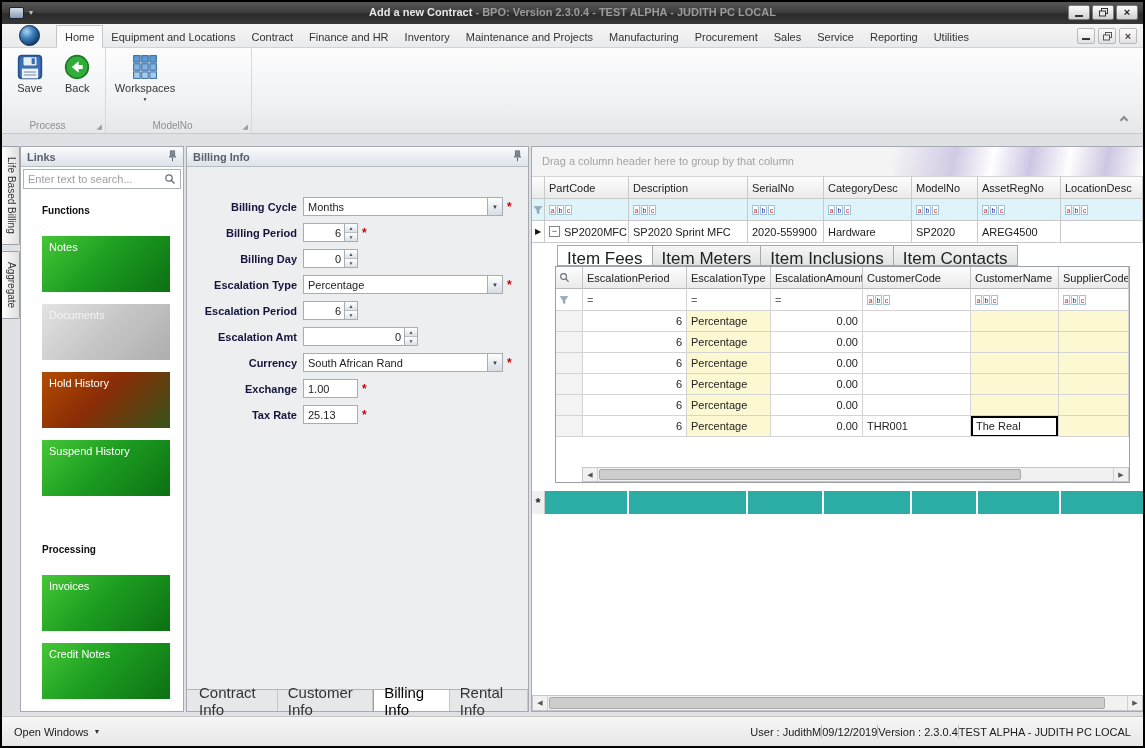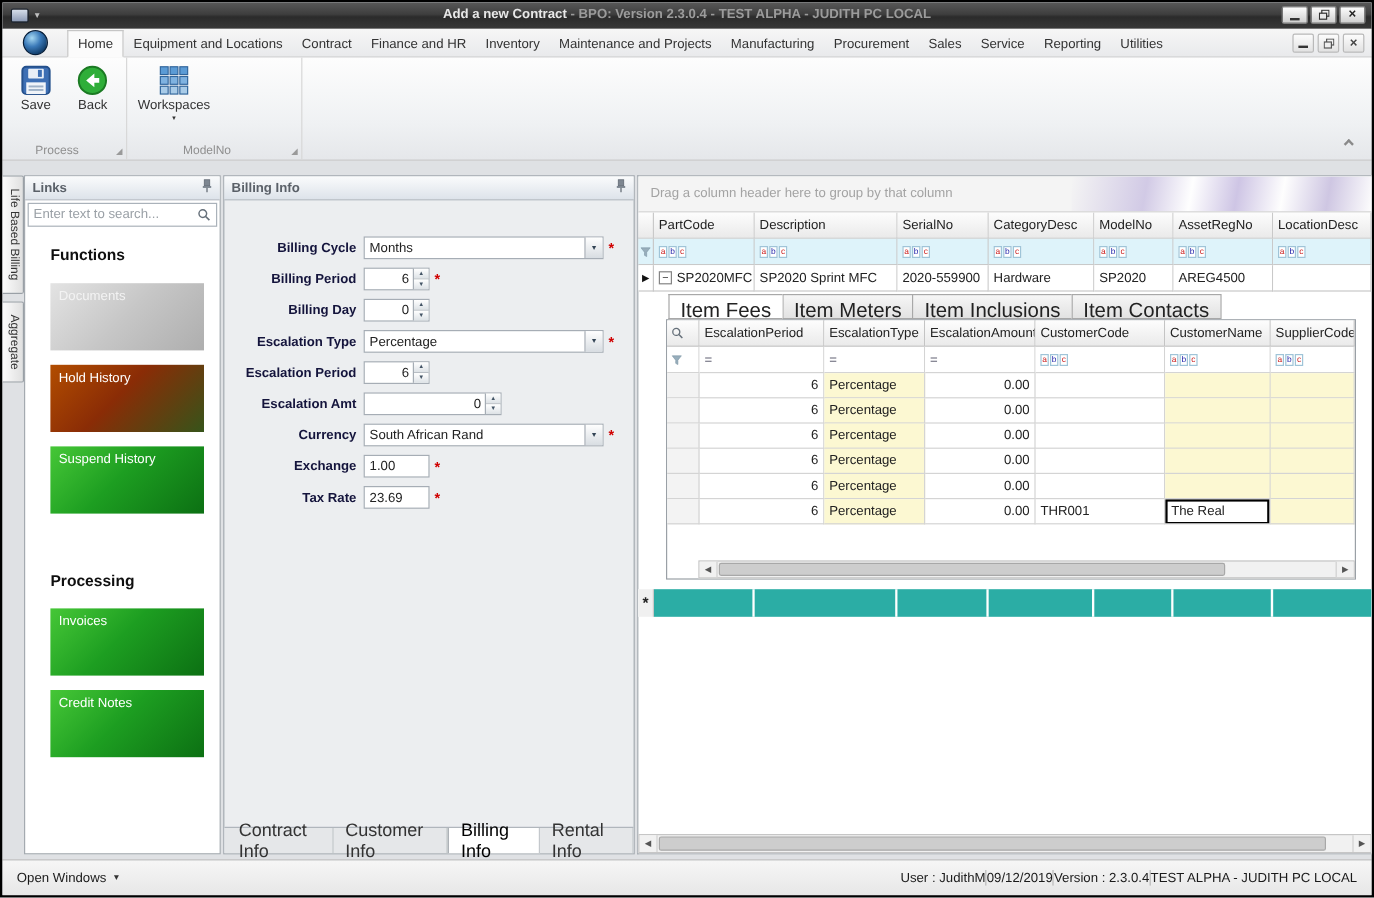--- a/index.html
+++ b/index.html
@@ -49,21 +49,21 @@
 .panel{position:absolute;border:1px solid #a4aab0;background:#fff;}
 .links-panel{left:18px;top:12px;width:164px;bottom:4px;}
 .billing-panel{left:184px;top:12px;width:343px;bottom:4px;background:#eceef0;}
 .panel-header{height:20px;background:linear-gradient(#fafbfc,#dde3ea);border-bottom:1px solid #b6bcc4;display:flex;align-items:center;justify-content:space-between;padding:0 6px;}
 .panel-title{font-size:11px;font-weight:bold;color:#5a6068;}
 .search-box{margin:2px;border:1px solid #aab2ba;background:#fff;display:flex;align-items:center;height:20px;}
 .search-box input{flex:1;min-width:0;border:none;outline:none;font-size:11px;padding:0 4px;color:#333;font-family:inherit;background:transparent;}
 .search-box input::placeholder{color:#9aa0a6;}
 .mag-wrap{padding:0 4px;display:flex;align-items:center;}
 .links-content{padding:14px 0 0 21px;}
-.links-heading{font-size:13px;font-weight:bold;color:#0f0f0f;height:15px;margin-bottom:16px;}
+.links-heading{font-size:10px;font-weight:bold;color:#0f0f0f;height:15px;margin-bottom:16px;}
 .links-heading.processing{margin-top:48px;}
 .link-btn{width:128px;height:56px;margin-bottom:12px;color:#fff;font-size:11px;padding:5px 7px;cursor:pointer;}
 .link-btn.green{background:linear-gradient(135deg,#46c737 0%,#1d9e21 45%,#0c7013 100%);}
 .link-btn.gray{background:linear-gradient(135deg,#e3e3e3 0%,#c6c6c6 50%,#aeaeae 100%);color:#f3f3f3;}
 .link-btn.redbrown{background:linear-gradient(135deg,#b24d00 0%,#8a2c06 45%,#36541a 100%);}
 
 
 .billing-body{padding-top:30px;}
 .frow{display:flex;align-items:center;height:19px;margin-bottom:7px;padding-left:4px;}
 .frow label{width:106px;text-align:right;margin-right:6px;font-weight:bold;font-size:11px;color:#14143c;white-space:nowrap;}
@@ -272,20 +272,21 @@
         <input type="text" placeholder="Enter text to search..." style="">
         <span class="mag-wrap">
           <svg width="12" height="12" viewBox="0 0 12 12">
               <circle cx="5" cy="5" r="3.2" fill="none" stroke="#66707a" stroke-width="1.2"></circle>
               <line x1="7.4" y1="7.4" x2="10.5" y2="10.5" stroke="#66707a" stroke-width="1.4"></line>
             </svg>
         </span>
       </div>
       <div class="links-content">
         <div class="links-heading">Functions</div>
+        <div class="link-btn green"><span>Notes</span></div>
         <div class="link-btn gray"><span>Documents</span></div>
         <div class="link-btn redbrown"><span>Hold History</span></div>
         <div class="link-btn green"><span>Suspend History</span></div>
         <div class="links-heading processing">Processing</div>
         <div class="link-btn green"><span>Invoices</span></div>
         <div class="link-btn green"><span>Credit Notes</span></div>
       </div>
     </div>
 
     <div class="panel billing-panel">
@@ -380,21 +381,21 @@
           <label>Exchange</label>
           <div class="tbox w55">
             <span>1.00</span>
           </div>
           <span class="req">*</span>
         </div>
 
         <div class="frow">
           <label>Tax Rate</label>
           <div class="tbox w55">
-            <span>23.69</span>
+            <span>25.13</span>
           </div>
           <span class="req">*</span>
         </div>
 
       </div>
       <div class="billing-tabs">
         <div class="btab">Contract Info</div>
         <div class="btab">Customer Info</div>
         <div class="btab selected">Billing Info</div>
         <div class="btab">Rental Info</div>

